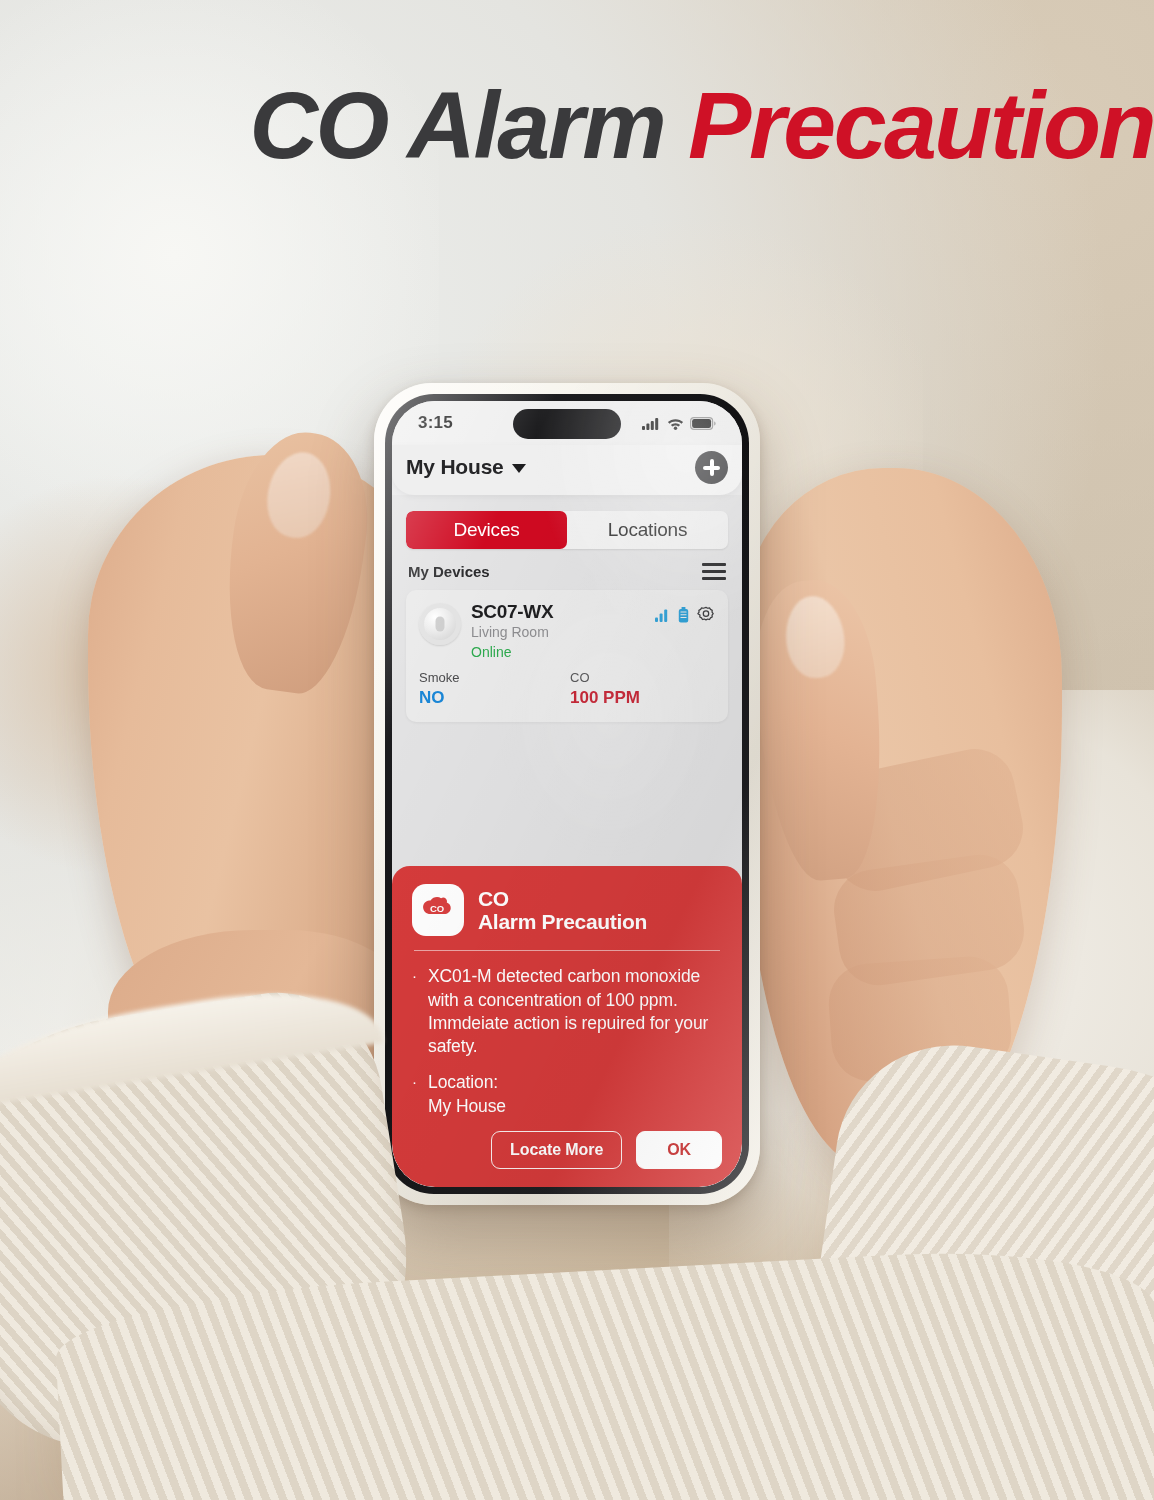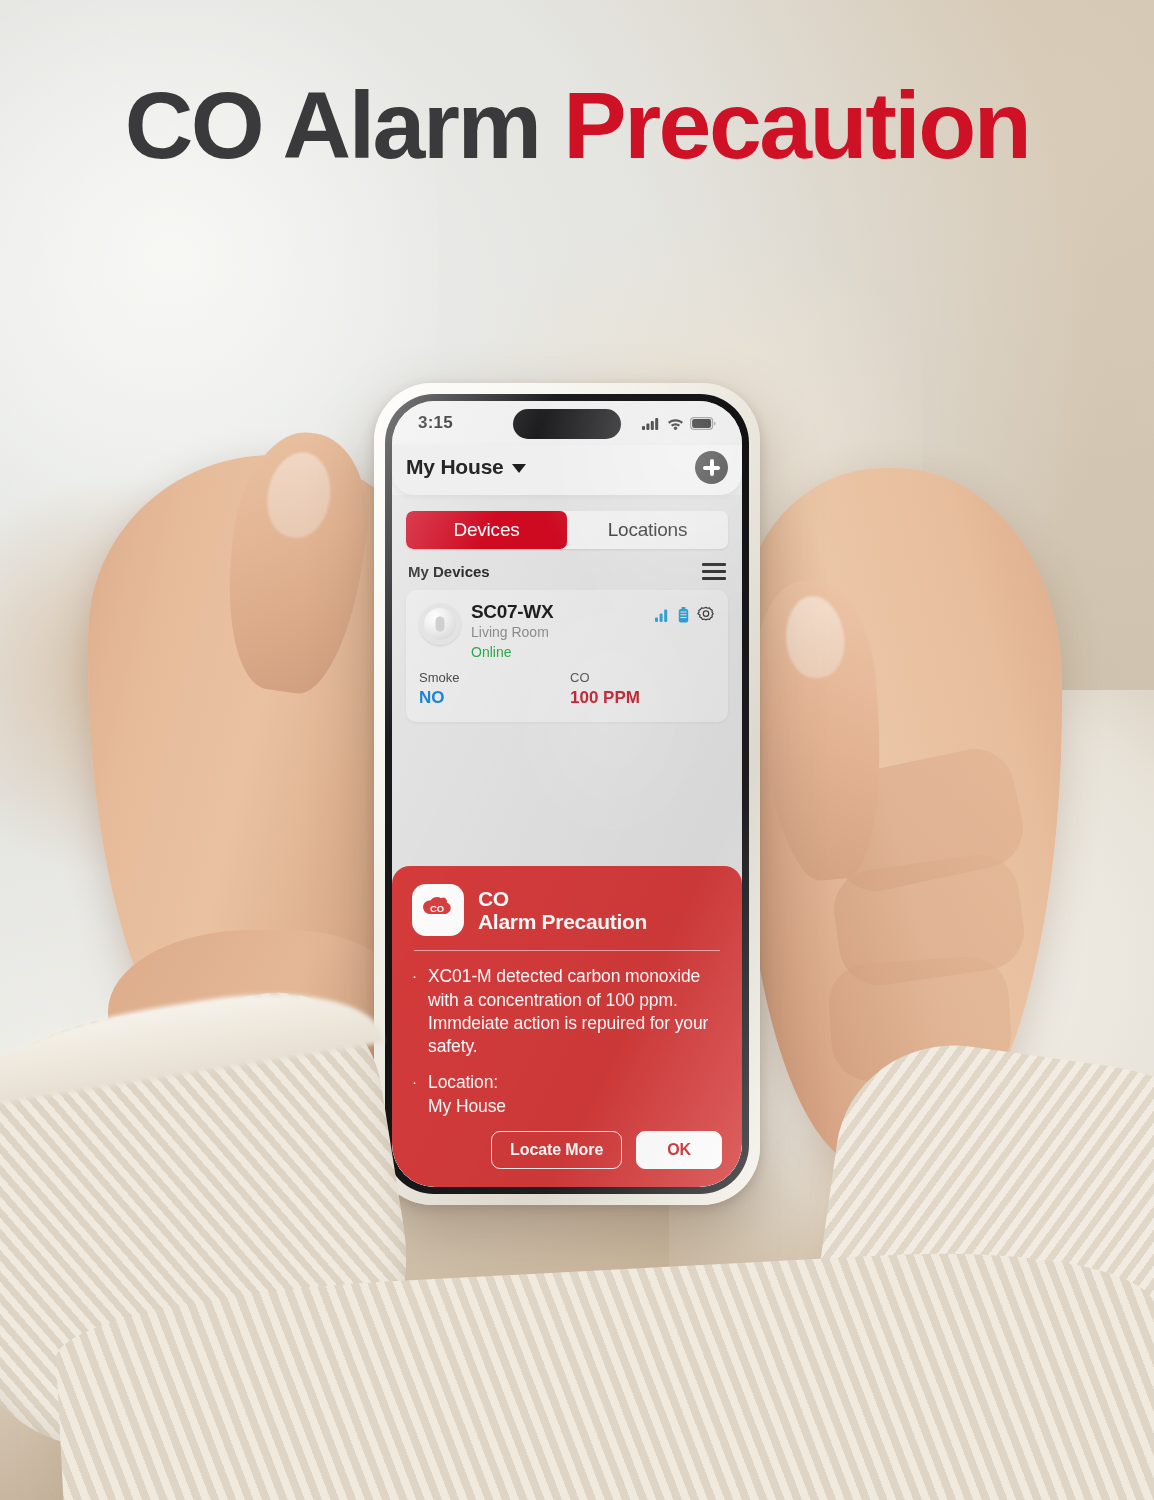--- a/index.html
+++ b/index.html
@@ -46,25 +46,26 @@
   }
   .bg-woodR {
     position:absolute; right:2%; bottom:2%; width:26%; height:22%;
     background:linear-gradient(200deg, rgba(166,122,76,.30), rgba(126,86,50,.08));
     filter:blur(26px);
   }
 
   
   .headline {
     position:absolute; left:0; top:78px; width:100%;
-    text-align:center;
+    text-align:right;
     font-size:95px; line-height:1;
     font-weight:800; letter-spacing:-2.5px;
     white-space:nowrap;
     font-family:"Liberation Sans", sans-serif;
+    font-style:italic;
   }
   .headline .dark { color:#3a3a3c; }
   .headline .red  { color:#cf1126; }
 
   
   .hands { position:absolute; inset:0; }
 
   .hand-left {
     position:absolute; left:88px; top:455px; width:330px; height:640px;
     background:linear-gradient(104deg, #dcab8a 0%, #e6bb9a 22%, #e9c2a2 48%, #dcae8c 76%, #c9987a 100%);

